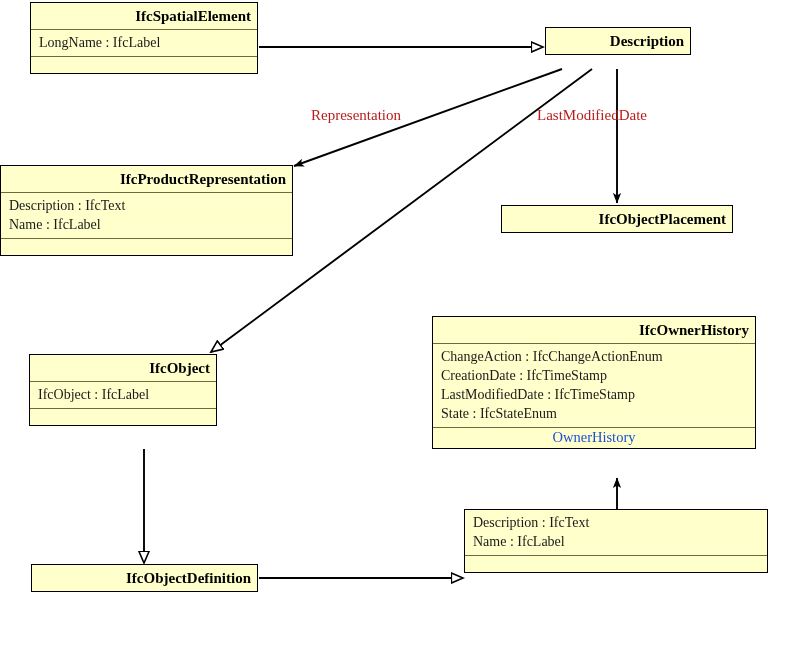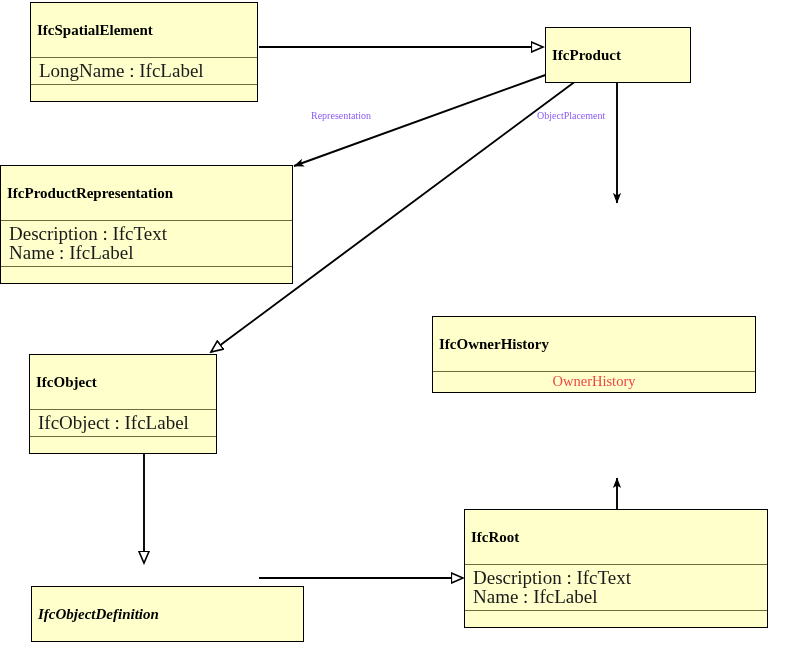--- a/index.html
+++ b/index.html
@@ -25,61 +25,61 @@
   }
   .uml-compartment {
     box-sizing: border-box;
     padding: 2px 6px;
   }
   .uml-compartment + .uml-compartment {
     border-top: 1.6px solid #6b6b3f;
   }
   .uml-name {
     font-weight: bold;
-    text-align: left;
+    text-align: right;
     font-size: 15px;
     line-height: 20px;
-    padding: 17px 6px;
+    padding: 3px 6px;
     color: #000000;
     white-space: nowrap;
   }
   .uml-attrs {
-    font-size: 19px;
+    font-size: 14px;
     line-height: 19px;
     text-align: left;
     color: #1a1a1a;
     padding: 3px 8px 4px 8px;
   }
   .uml-attrs .attr { white-space: nowrap; }
   .uml-empty {
     height: 17px;
   }
   .uml-role {
     font-size: 14.5px;
     line-height: 17px;
     text-align: center;
-    color: #ef4444;
+    color: #1d4ed8;
     white-space: nowrap;
     padding: 1px 6px 2px 6px;
   }
   
   #connectors {
     position: absolute;
     left: 0;
     top: 0;
     width: 802px;
     height: 649px;
     z-index: 1;
   }
   
   .edge-label {
     position: absolute;
-    font-size: 10px;
+    font-size: 15px;
     line-height: 17px;
-    color: #8b5cf6;
+    color: #b91c1c;
     white-space: nowrap;
     z-index: 2;
     background: transparent;
   }
 </style>
 </head>
 <body>
 
 <div id="canvas">
 
@@ -103,63 +103,71 @@
 
     <line x1="144" y1="449" x2="144" y2="563" stroke="#000000" stroke-width="1.9" marker-end="url(#hollow-tri)"></line>
 
     <line x1="259" y1="578" x2="463" y2="578" stroke="#000000" stroke-width="1.9" marker-end="url(#hollow-tri)"></line>
 
     <line x1="617" y1="509" x2="617" y2="478" stroke="#000000" stroke-width="1.9" marker-end="url(#solid-arrow)"></line>
   </svg>
 
   <div class="edge-label" style="left:311px; top:107px;">Representation</div>
 
-  <div class="edge-label" style="left:537px; top:107px;">ObjectPlacement</div>
+  <div class="edge-label" style="left:537px; top:107px;">LastModifiedDate</div>
 
   <div class="uml-class" style="left:30px; top:2px; width:228px;">
     <div class="uml-compartment uml-name">IfcSpatialElement</div>
     <div class="uml-compartment uml-attrs">
       <div class="attr">LongName : IfcLabel</div>
     </div>
     <div class="uml-compartment uml-empty"></div>
   </div>
 
   <div class="uml-class" style="left:545px; top:27px; width:146px;">
-    <div class="uml-compartment uml-name">IfcProduct</div>
+    <div class="uml-compartment uml-name">Description</div>
   </div>
 
   <div class="uml-class" style="left:0px; top:165px; width:293px;">
     <div class="uml-compartment uml-name">IfcProductRepresentation</div>
     <div class="uml-compartment uml-attrs">
       <div class="attr">Description : IfcText</div>
       <div class="attr">Name : IfcLabel</div>
     </div>
     <div class="uml-compartment uml-empty"></div>
   </div>
 
+  <div class="uml-class" style="left:501px; top:205px; width:232px;">
+    <div class="uml-compartment uml-name">IfcObjectPlacement</div>
+  </div>
 
   <div class="uml-class" style="left:29px; top:354px; width:188px;">
     <div class="uml-compartment uml-name">IfcObject</div>
     <div class="uml-compartment uml-attrs">
       <div class="attr">IfcObject : IfcLabel</div>
     </div>
     <div class="uml-compartment uml-empty"></div>
   </div>
 
   <div class="uml-class" style="left:432px; top:316px; width:324px;">
     <div class="uml-compartment uml-name">IfcOwnerHistory</div>
+    <div class="uml-compartment uml-attrs">
+      <div class="attr">ChangeAction : IfcChangeActionEnum</div>
+      <div class="attr">CreationDate : IfcTimeStamp</div>
+      <div class="attr">LastModifiedDate : IfcTimeStamp</div>
+      <div class="attr">State : IfcStateEnum</div>
+    </div>
     <div class="uml-compartment uml-role">OwnerHistory</div>
   </div>
 
-  <div class="uml-class" style="left:31px; top:586px; width:273px;font-style:italic;">
+  <div class="uml-class" style="left:31px; top:564px; width:227px;">
     <div class="uml-compartment uml-name">IfcObjectDefinition</div>
   </div>
 
   <div class="uml-class" style="left:464px; top:509px; width:304px;">
-    <div class="uml-compartment uml-name">IfcRoot</div>
     <div class="uml-compartment uml-attrs">
       <div class="attr">Description : IfcText</div>
       <div class="attr">Name : IfcLabel</div>
     </div>
     <div class="uml-compartment uml-empty"></div>
   </div>
 
 </div>
 
 </body></html>

